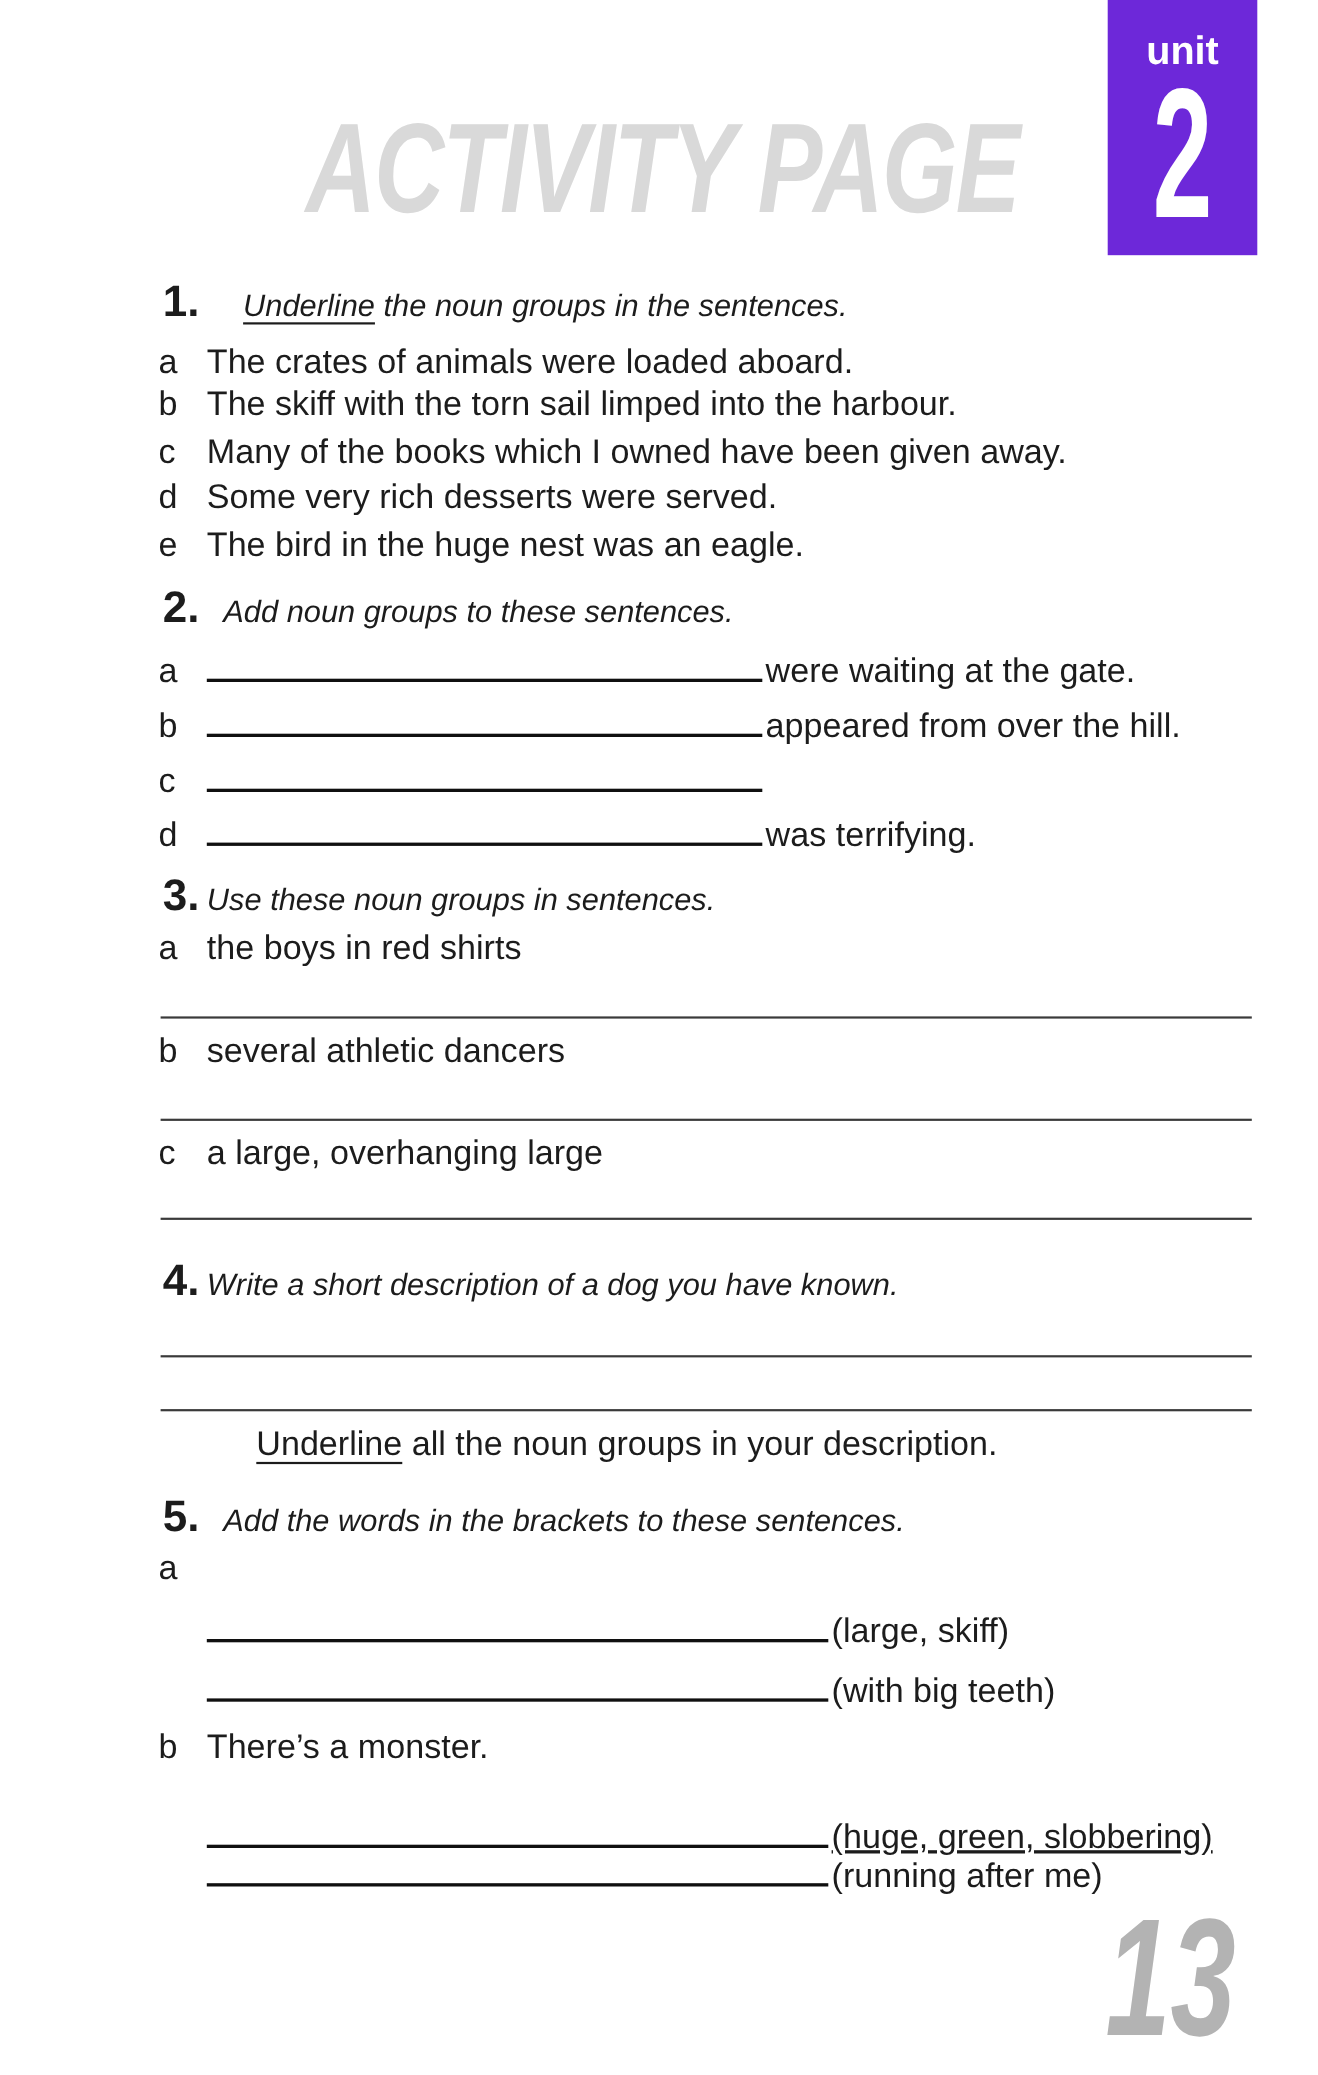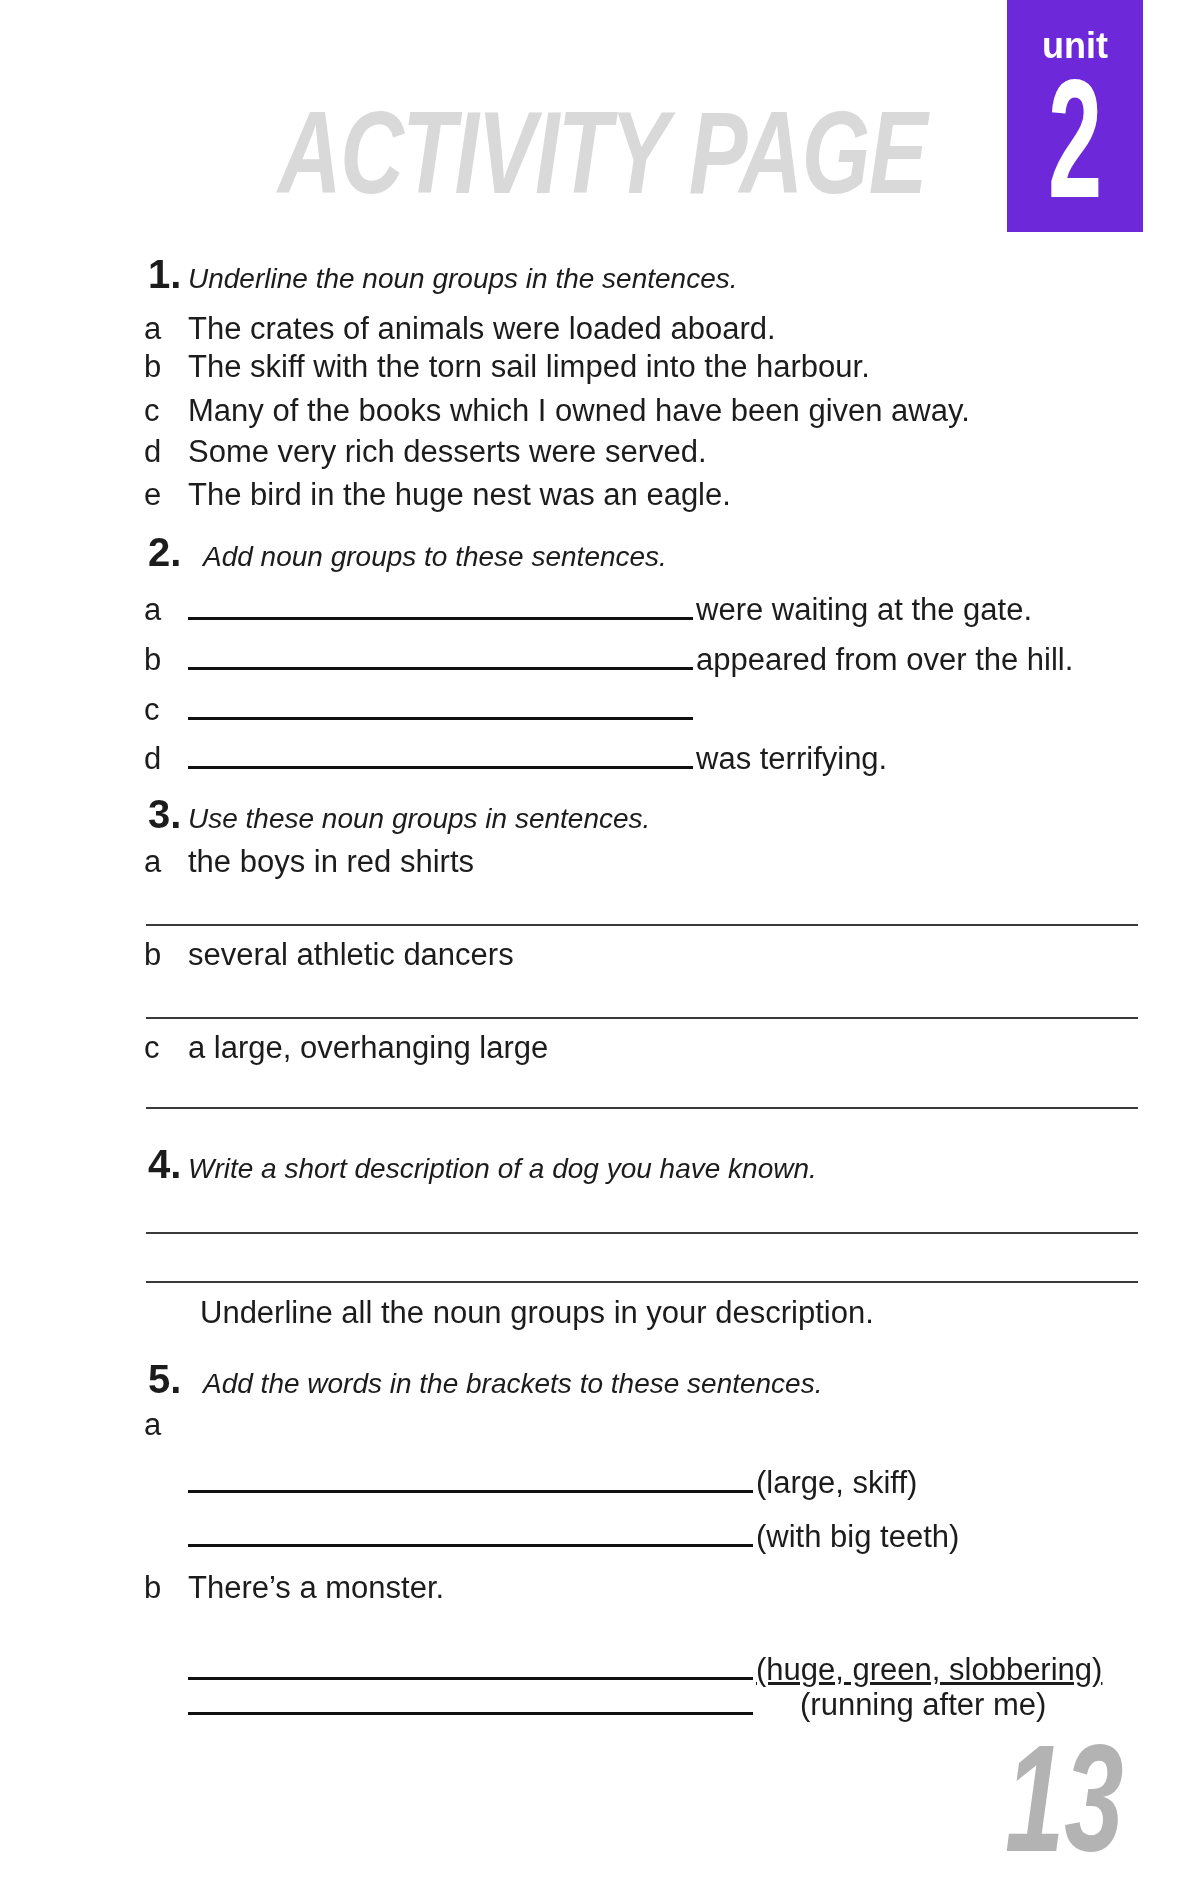--- a/index.html
+++ b/index.html
@@ -64,22 +64,24 @@
     font-weight:bold;
     flex:0 0 auto;
   }
   .q-num.w1{width:40px;}
   .q-num.w2{width:55px;}
   .q-instr{
     font-size:28px;
     font-style:italic;
   }
   .u{
+    text-decoration:underline;
     text-decoration-thickness:2px;
     text-underline-offset:6px;
+    margin-left:33px;
   }
   
   .item-row{
     position:absolute;
     left:144px;
     display:flex;
     align-items:baseline;
     font-size:31px;
     line-height:38px;
     white-space:nowrap;
@@ -236,20 +238,20 @@
     <span class="tail">(with big teeth)</span>
   </div>
   <div class="item-row" style="top:1569px;">
     <span class="item-letter">b</span>
     <span>There’s a monster.</span>
   </div>
   <div class="blank-row" style="top:1651px;text-decoration:underline;">
     <span class="blank q5"></span>
     <span class="tail">(huge, green, slobbering)</span>
   </div>
-  <div class="blank-row" style="top:1686px;gap:44px;">
+  <div class="blank-row" style="top:1686px;">
     <span class="blank q5"></span>
     <span class="tail">(running after me)</span>
   </div>
 
   <div class="page-number">13</div>
 
 </div>
 
 </body></html>

